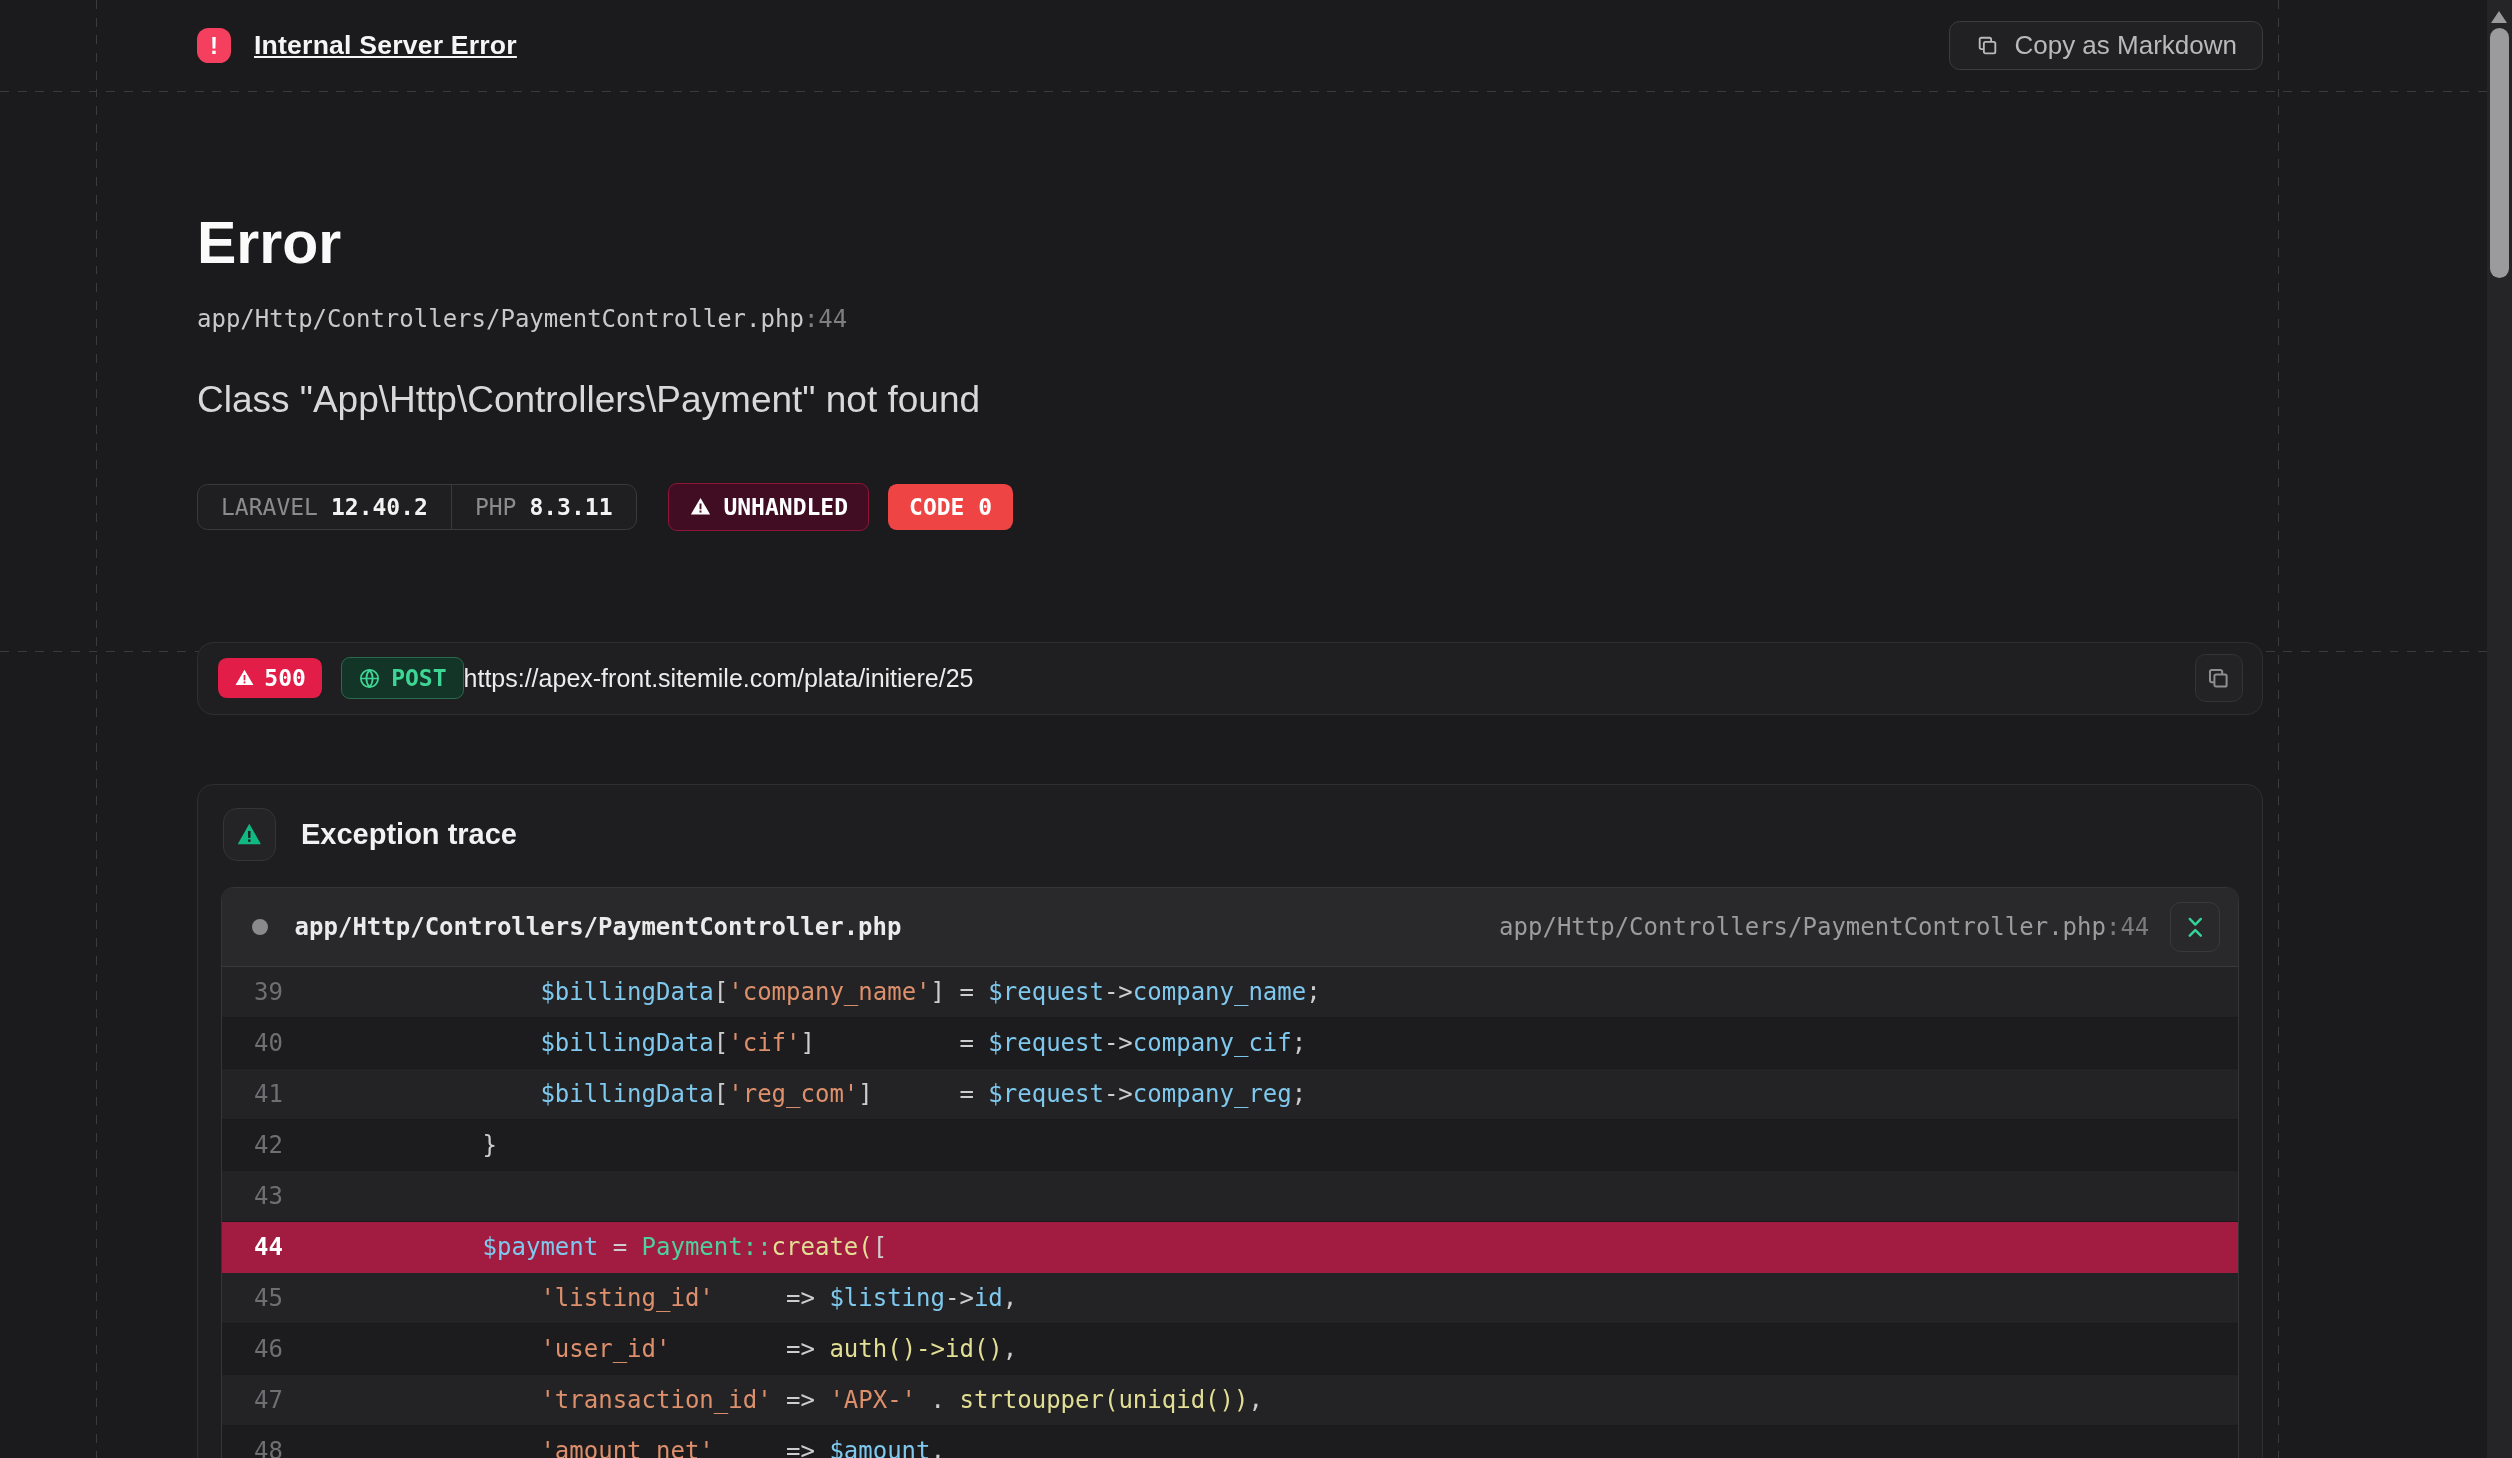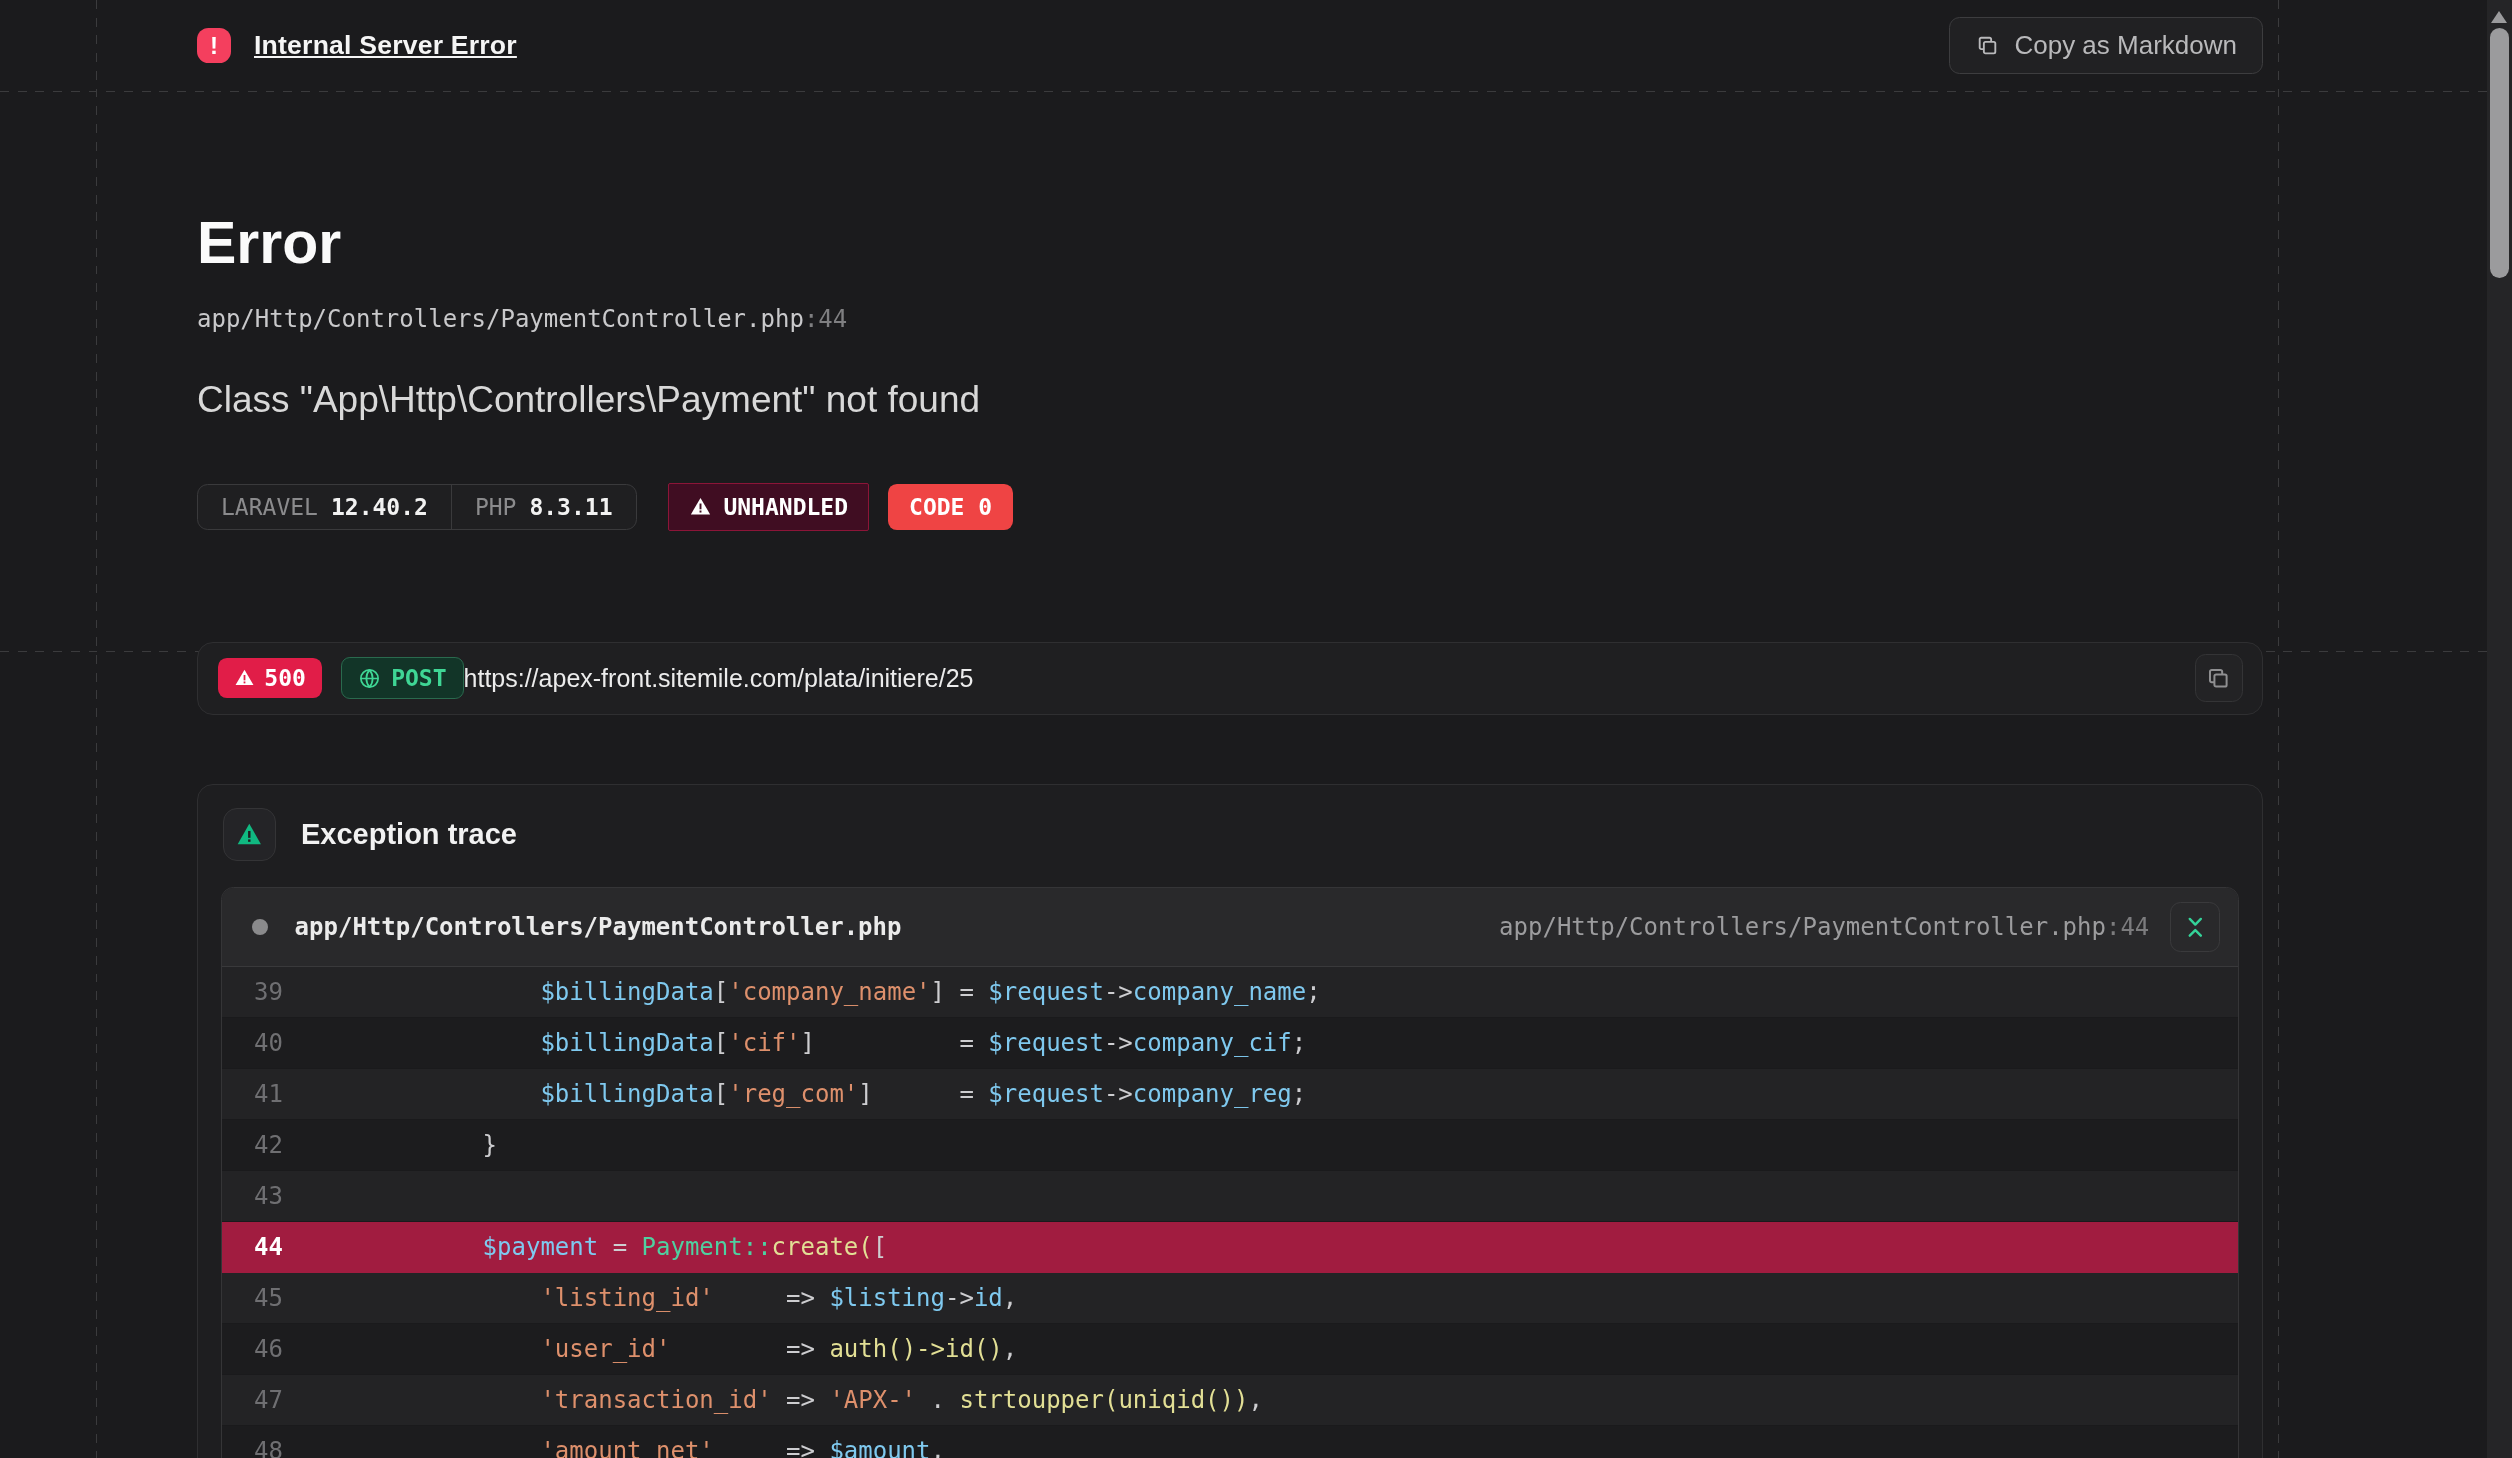--- a/index.html
+++ b/index.html
@@ -18,38 +18,38 @@
   .scroll-arrow{position:absolute;top:10.6px;left:3.5px;width:0;height:0;
     border-left:8.9px solid transparent;border-right:8.9px solid transparent;border-bottom:12.4px solid #9b9b9d;}
   .scroll-thumb{position:absolute;top:28px;left:2.7px;width:19.5px;height:250px;border-radius:9.8px;background:#9b9b9d;}
 
   
   .topbar{position:relative;z-index:2;height:91px;display:flex;align-items:center;
     padding:0 249px 0 197px;}
   .alert-chip{width:34px;height:35px;border-radius:11.5px;background:#f43f5e;color:#fff;
     display:flex;align-items:center;justify-content:center;font-weight:bold;font-size:24px;flex:none;}
   .topbar-title{margin-left:23px;font-size:26.6px;font-weight:bold;color:#f5f5f5;letter-spacing:0.2px;text-decoration:underline;}
-  .copy-md-btn{margin-left:auto;display:flex;align-items:center;gap:14px;height:57px;padding:0 25px;
+  .copy-md-btn{margin-left:auto;display:flex;align-items:center;gap:14px;height:49px;padding:0 25px;
     border:0.9px solid #3d3d3f;border-radius:10.6px;background:#212123;color:#b9b9bb;font-size:26px;cursor:pointer;}
   .copy-md-btn svg{width:25px;height:25px;stroke:#b9b9bb;fill:none;stroke-width:1.8;}
 
   .page{position:relative;z-index:1;margin:0 249px 0 197px;}
 
   h1.err{margin:120px 0 8px 0;font-size:59px;line-height:64px;font-weight:bold;color:#fafafa;}
   .err-path{margin-top:30px;font-size:24px;color:#c9c9cb;}
   .err-path .ln-suffix{color:#7f7f81;}
   .err-msg{margin-top:46px;font-size:37px;font-weight:400;color:#d8d8d8;}
 
   .badges{margin-top:62px;display:flex;align-items:center;gap:19.5px;}
   .ver-badge{display:flex;align-items:stretch;border:0.9px solid #3a3a3c;border-radius:10.6px;background:#1f1f21;overflow:hidden;}
   .ver-cell{display:flex;align-items:center;gap:13px;padding:8.9px 23px;font-size:23px;}
   .ver-cell + .ver-cell{border-left:0.9px solid #3a3a3c;}
   .ver-label{color:#8b8b8d;}
   .ver-value{color:#f2f2f2;font-weight:bold;}
-  .unhandled-badge{display:flex;align-items:center;gap:11.5px;padding:9.8px 19.5px;border-radius:2px;
+  .unhandled-badge{display:flex;align-items:center;gap:11.5px;padding:9.8px 19.5px;border-radius:9px;
     background:#400d22;border:0.9px solid #8c1538;color:#fff;font-size:23px;font-weight:bold;margin-left:12.4px;}
   .code-badge{padding:9.8px 21px;border-radius:8.9px;background:#ef4444;color:#fff;font-size:23px;font-weight:bold;}
   .tri{width:23px;height:21px;flex:none;}
 
   
   .url-card{margin-top:111px;display:flex;align-items:center;height:71px;padding:0 19.5px;
     border:0.9px solid #2f2f31;border-radius:16px;background:#1f1f21;}
   .status-badge{display:flex;align-items:center;gap:9.8px;padding:7px 16px;border-radius:8.9px;
     background:#e11d48;color:#fff;font-size:23px;font-weight:bold;flex:none;}
   .method-badge{display:flex;align-items:center;gap:9.8px;padding:7px 16px;border-radius:8.9px;margin-left:19.5px;

